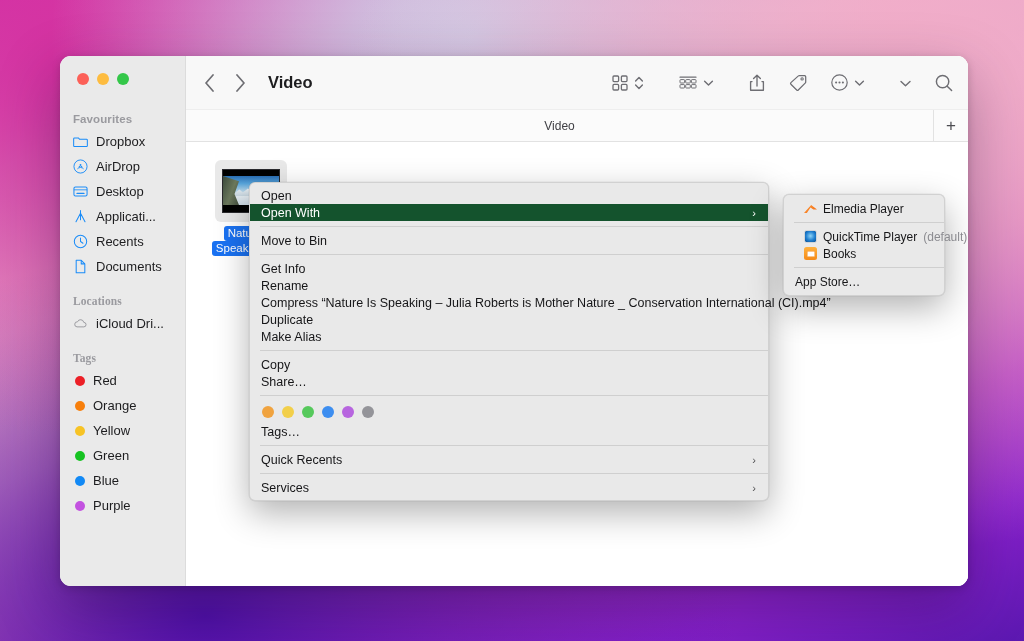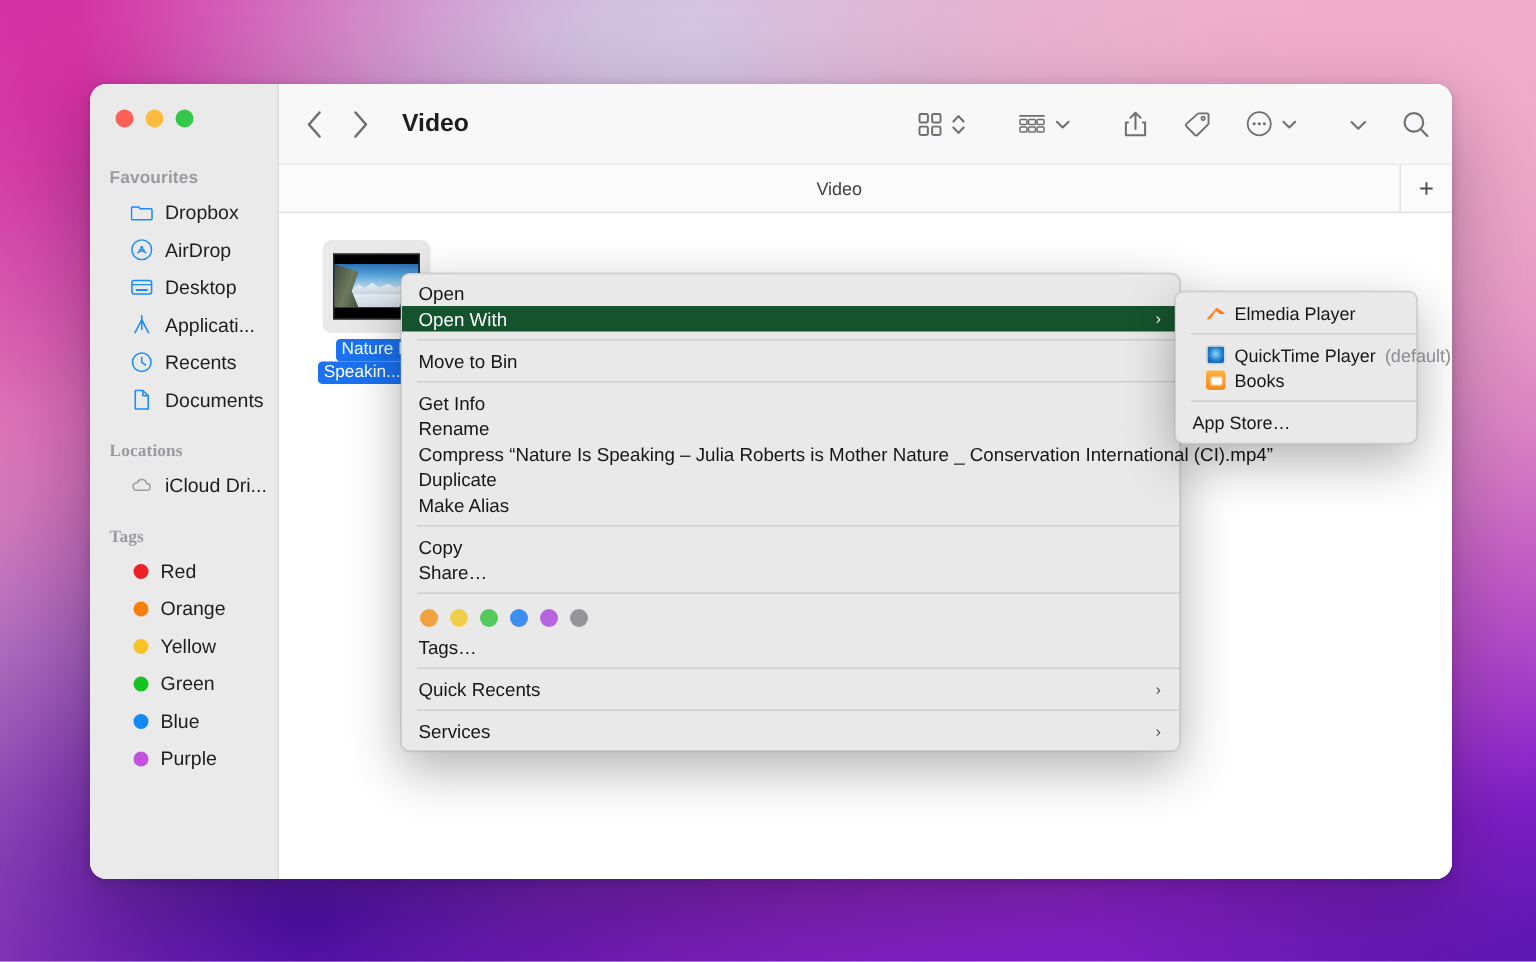--- a/index.html
+++ b/index.html
@@ -31,21 +31,21 @@
   .tl { width:12px; height:12px; border-radius:50%; }
   .tl.r{ background:#fc6058; } .tl.y{ background:#fdbc40; } .tl.g{ background:#34c749; }
   .sb-section {
     font-size:11.5px; font-weight:bold; color:#9a9a9f;
     padding:0 0 4px 13px; letter-spacing:.1px;
   }
   .sb-section.first { margin-top:28px; }
   .sb-section.more { margin-top:16px;font-family:Liberation Serif, serif; }
   .sb-item {
     display:flex; align-items:center; gap:8px; height:25px;
-    padding-left:27px; font-size:13px; color:#1d1d1f;
+    padding-left:13px; font-size:13px; color:#1d1d1f;
   }
   .sb-ico { width:15px; height:15px; flex:none; display:block; }
   .sb-label { white-space:nowrap; overflow:hidden; }
   .dot { width:10px; height:10px; border-radius:50%; flex:none; margin-left:2px; }
 
   
   .main { flex:1; display:flex; flex-direction:column; background:#fff; min-width:0; }
   .toolbar {
     height:54px; flex:none; background:#f8f8f8;
     display:flex; align-items:center; padding:0 14px 0 18px;
@@ -108,21 +108,21 @@
   .fname {
     margin-top:4px; font-size:11.5px; line-height:15px; color:#fff;
   }
   .fname span {
     background:#1a72f2; border-radius:3px; padding:0 4px;
     display:inline-block; box-decoration-break:clone;
   }
 
   
   .ctx {
-    position:absolute; left:267px; top:182px; width:520px;
+    position:absolute; left:249px; top:182px; width:520px;
     background:#e9e9e9; border-radius:6px;
     border:1px solid rgba(0,0,0,.10);
     box-shadow:0 12px 34px rgba(0,0,0,.30), 0 0 0 .5px rgba(0,0,0,.07);
     padding:4px 0; z-index:40; font-size:12.5px; color:#161618;text-align:right;
   }
   .mi {
     height:17px; display:flex; align-items:center;
     padding:0 12px 0 11px; position:relative; white-space:nowrap;
   }
   .mi.hl { background:#14532d; color:#fff; }

